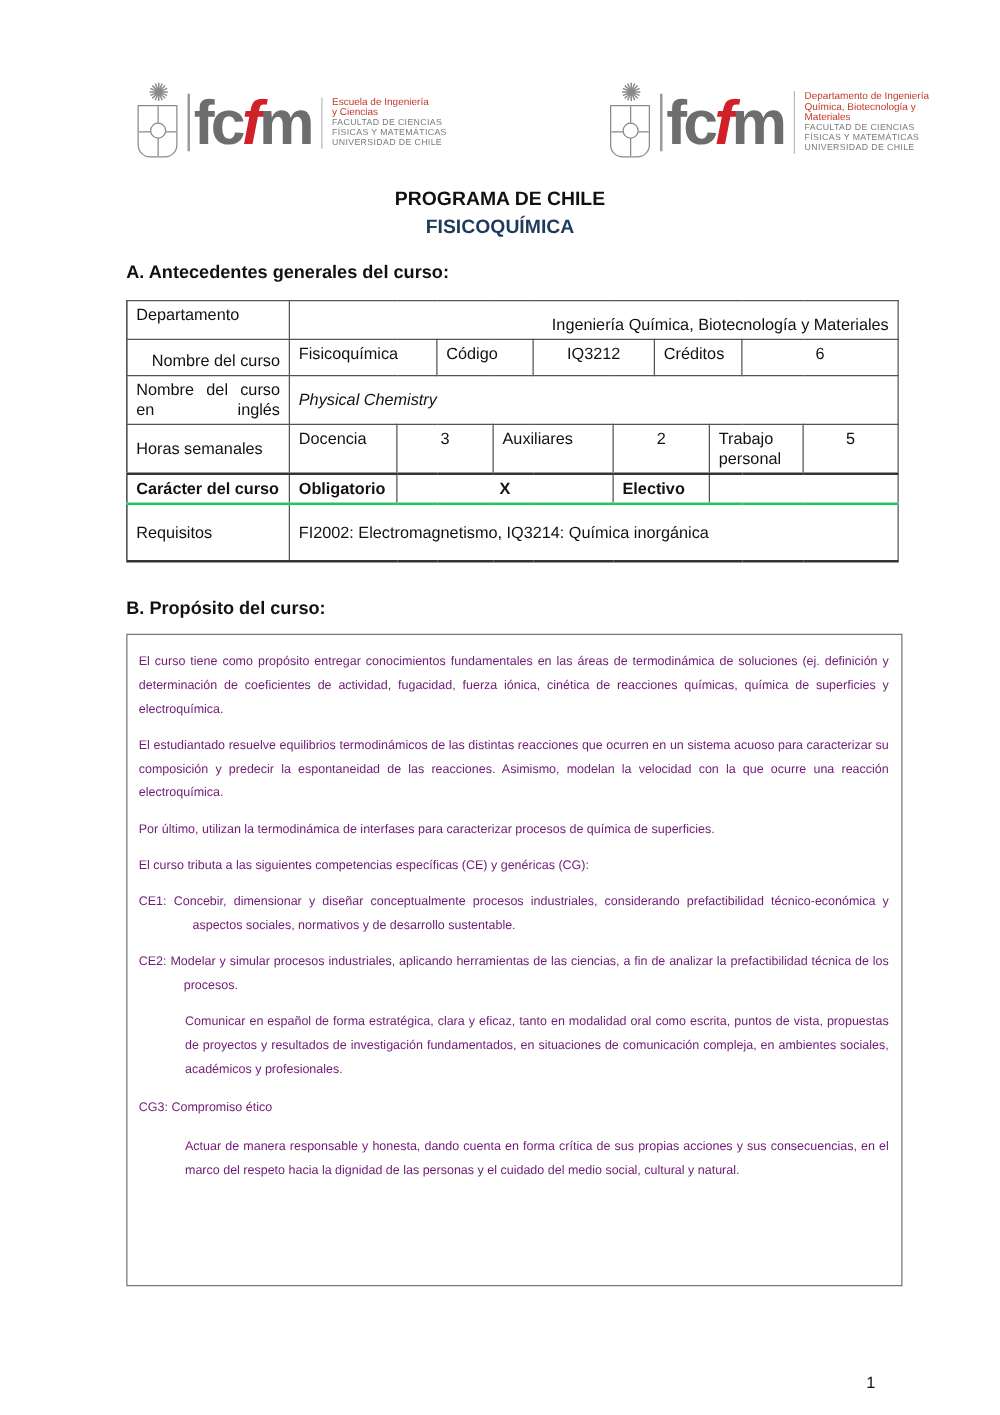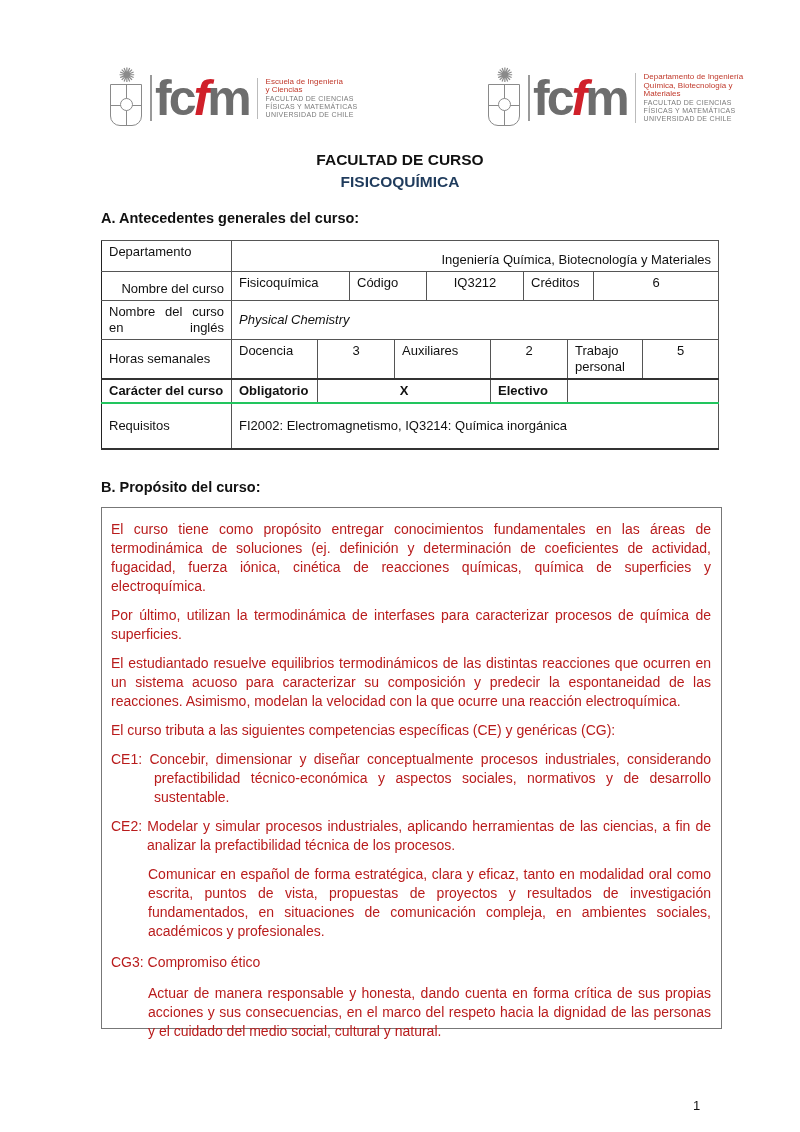--- a/index.html
+++ b/index.html
@@ -41,21 +41,21 @@
   .info-table tr.r1 td { height: 24px; }
   .info-table tr.r2 td { height: 22px; }
   .info-table tr.r3 td { height: 32px; }
   .info-table tr.r4 td { height: 32px; }
   .info-table tr.r5 td { height 32px; }
   .info-table tr.r6 td { height: 38px; border-bottom: 2px solid #333; }
   .info-table tr.r4 td { border-bottom: 2px solid #333; }
   .info-table tr.r5 td { border-bottom: 2px solid #22c55e; font-weight: bold; }
   .italic { font-style: italic; }
 
-  .purpose-box { position: absolute; left: 101px; top: 507px; width: 621px; height: 522px; border: 1.5px solid #777; box-sizing: border-box; padding: 12px 10px 0 9px; font-size: 14px; line-height: 19px; color: #b91c1c; }
+  .purpose-box { position: absolute; left: 101px; top: 507px; width: 621px; height: 522px; border: 1.5px solid #777; box-sizing: border-box; padding: 12px 10px 0 9px; font-size: 10px; line-height: 19px; color: #701a75; }
   .purpose-box p { margin: 0 0 10px 0; text-align: justify; }
   .comp-hanging { margin: 0 0 10px 0; text-align: justify; }
   .indent-block { padding-left: 37px; margin: 0 0 12px 0; text-align: justify; }
   .cg-title { margin: 0 0 12px 0; }
 
   .page-number { position: absolute; top: 1098px; left: 693px; font-size: 13px; color: #111; }
 </style>
 </head>
 <body>
 
@@ -85,21 +85,21 @@
   <div class="logo-text">
     <div class="red">Departamento de Ingeniería</div>
     <div class="red">Química, Biotecnología y</div>
     <div class="red">Materiales</div>
     <div class="gray">FACULTAD DE CIENCIAS</div>
     <div class="gray">FÍSICAS Y MATEMÁTICAS</div>
     <div class="gray">UNIVERSIDAD DE CHILE</div>
   </div>
 </div>
 
-<div class="title title-main">FACULTAD DE CURSO</div>
+<div class="title title-main">PROGRAMA DE CHILE</div>
 <div class="title title-sub">FISICOQUÍMICA</div>
 
 <div class="section-heading sec-a">A. Antecedentes generales del curso:</div>
 
 <table class="info-table">
   <colgroup>
     <col style="width:130px">
       <col style="width:86px">
       <col style="width:32px">
       <col style="width:45px">
@@ -148,22 +148,22 @@
     <td class="lbl mid">Requisitos</td>
     <td colspan="10" class="mid">FI2002: Electromagnetismo, IQ3214: Química inorgánica</td>
   </tr>
 </tbody>
   </table>
 
 <div class="section-heading sec-b">B. Propósito del curso:</div>
 
 <div class="purpose-box">
   <p>El curso tiene como propósito entregar conocimientos fundamentales en las áreas de termodinámica de soluciones (ej. definición y determinación de coeficientes de actividad, fugacidad, fuerza iónica, cinética de reacciones químicas, química de superficies y electroquímica.</p>
+  <p>El estudiantado resuelve equilibrios termodinámicos de las distintas reacciones que ocurren en un sistema acuoso para caracterizar su composición y predecir la espontaneidad de las reacciones. Asimismo, modelan la velocidad con la que ocurre una reacción electroquímica.</p>
   <p>Por último, utilizan la termodinámica de interfases para caracterizar procesos de química de superficies.</p>
-  <p>El estudiantado resuelve equilibrios termodinámicos de las distintas reacciones que ocurren en un sistema acuoso para caracterizar su composición y predecir la espontaneidad de las reacciones. Asimismo, modelan la velocidad con la que ocurre una reacción electroquímica.</p>
   <p>El curso tributa a las siguientes competencias específicas (CE) y genéricas (CG):</p>
 
   <div class="comp-hanging" style="padding-left:43px;text-indent:-43px;">
     <span>CE1:</span>
     <span>Concebir, dimensionar y diseñar conceptualmente procesos industriales, considerando prefactibilidad técnico-económica y aspectos sociales, normativos y de desarrollo sustentable.</span>
   </div>
   <div class="comp-hanging" style="padding-left:36px;text-indent:-36px;">
     <span>CE2:</span>
     <span>Modelar y simular procesos industriales, aplicando herramientas de las ciencias, a fin de analizar la prefactibilidad técnica de los procesos.</span>
   </div>

